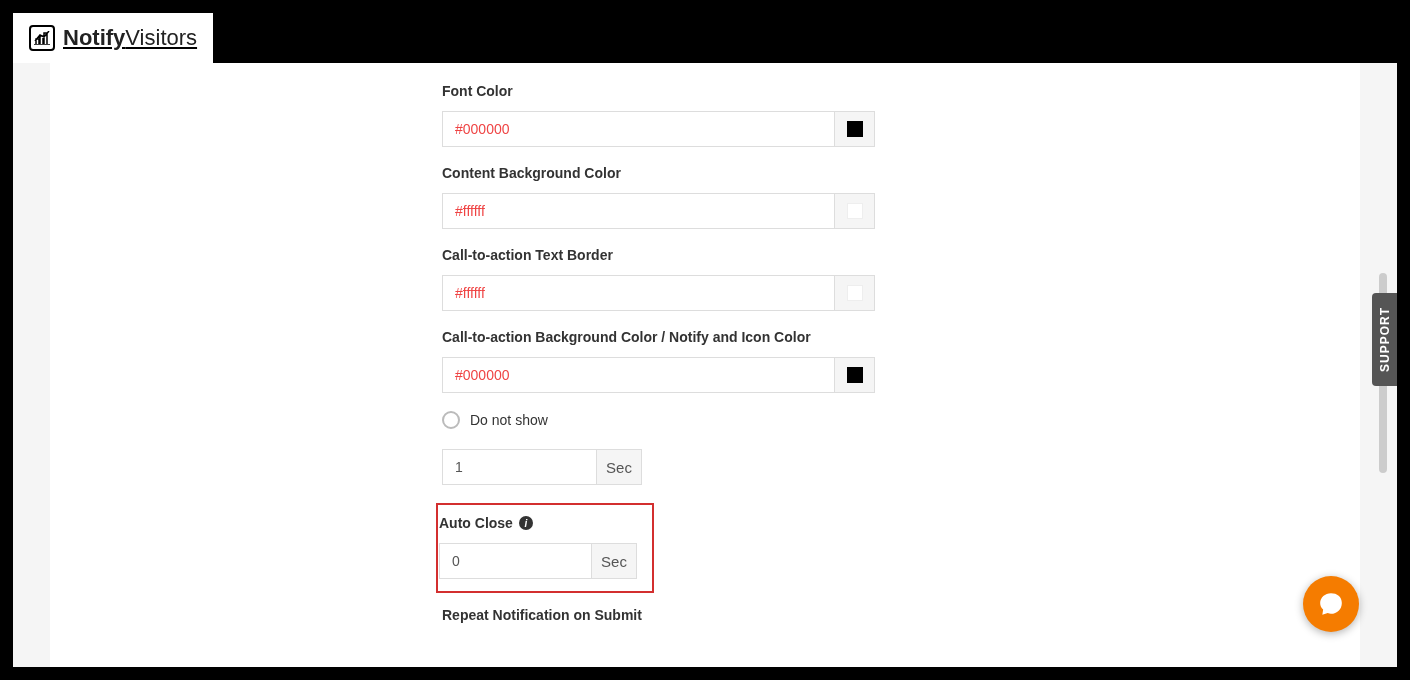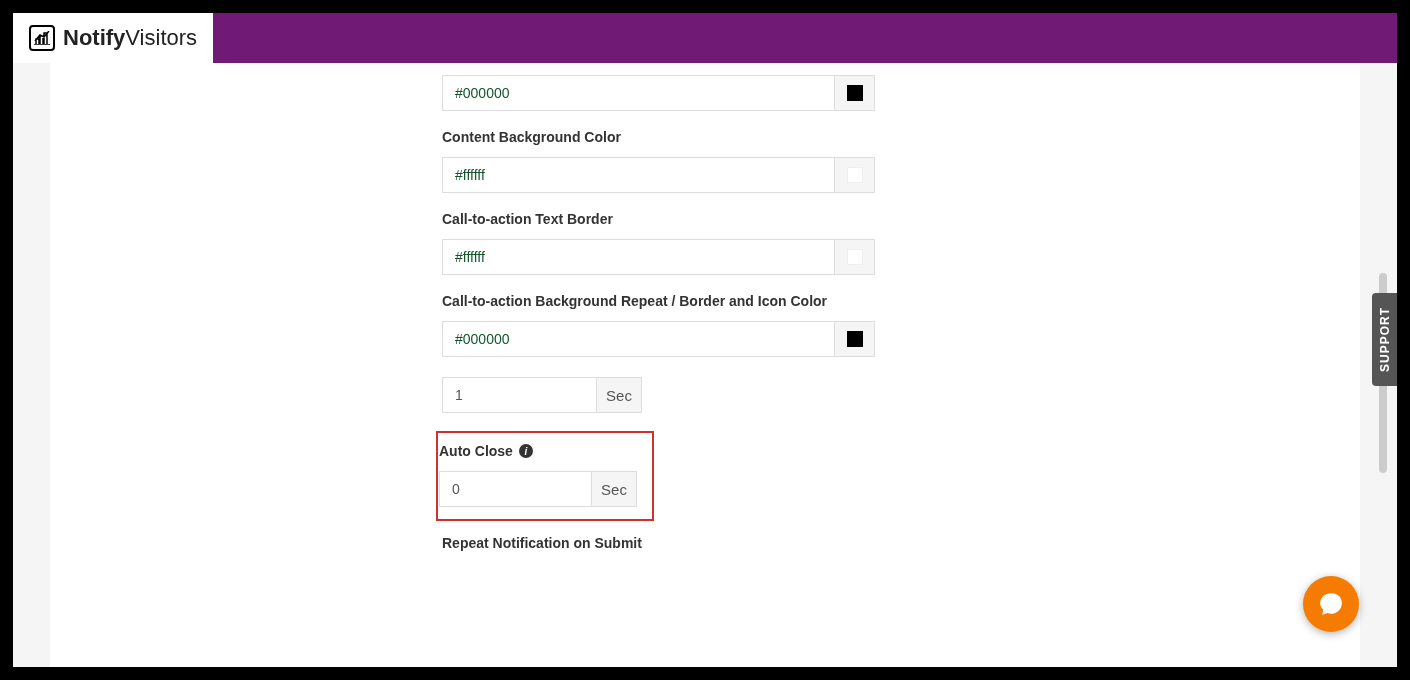--- a/index.html
+++ b/index.html
@@ -1,30 +1,30 @@
 <!DOCTYPE html>
 <html><head>
 <meta charset="utf-8">
 <style>
 * { box-sizing: border-box; margin: 0; padding: 0; }
 body { font-family: -apple-system, BlinkMacSystemFont, "Segoe UI", Arial, sans-serif; background: #000; width: 1410px; height: 680px; overflow: hidden; }
 .outer-frame { background: #000; padding: 13px; width: 100%; height: 100%; }
 .inner-frame { background: #fff; width: 100%; height: 100%; position: relative; overflow: hidden; }
-.topbar { background: #701a75; height: 50px; display: flex; align-items: stretch; }
+.topbar { background: #000000; height: 50px; display: flex; align-items: stretch; text-decoration: underline; }
 .logo-box { background: #fff; padding: 0 16px; display: flex; align-items: center; gap: 8px; }
 .logo-icon { width: 26px; height: 26px; border: 2px solid #000; border-radius: 4px; display: flex; align-items: center; justify-content: center; }
 .logo-text { font-size: 22px; color: #222; }
 .logo-text .bold { font-weight: 700; }
 .logo-text .light { font-weight: 400; }
 .content-area { position: absolute; left: 0; right: 0; top: 50px; bottom: 0; background: #f5f5f5; display: flex; justify-content: center; }
 .form-panel { background: #fff; width: 1310px; height: 100%; padding: 12px 0 0 0; position: relative; overflow: hidden; }
 .form-inner { margin-left: 392px; width: 500px; }
 .field-label { font-size: 14px; color: #333; font-weight: 600; margin-bottom: 12px; margin-top: 8px; }
 .color-input-row { display: flex; margin-bottom: 18px; width: 433px; }
-.color-text-input { flex: 1; border: 1px solid #ddd; padding: 8px 12px; font-size: 14px; color: #14532d; height: 36px; background: #fff; }
+.color-text-input { flex: 1; border: 1px solid #ddd; padding: 8px 12px; font-size: 14px; color: #ef4444; height: 36px; background: #fff; }
 .color-swatch-box { width: 40px; height: 36px; border: 1px solid #ddd; border-left: none; display: flex; align-items: center; justify-content: center; background: #f5f5f5; }
 .swatch { width: 16px; height: 16px; }
 .radio-row { display: flex; align-items: center; gap: 10px; margin-bottom: 12px; }
 .radio-circle { width: 18px; height: 18px; border: 2px solid #bbb; border-radius: 50%; display: flex; align-items: center; justify-content: center; cursor: pointer; }
 .radio-circle.selected { border-color: #2563eb; }
 .radio-dot { width: 8px; height: 8px; border-radius: 50%; background: #2563eb; }
 .radio-label { font-size: 14px; color: #333; }
 .time-input-row { display: flex; width: 200px; margin-top: 20px; margin-bottom: 18px; }
 .time-input { width: 155px; border: 1px solid #ddd; padding: 8px 12px; font-size: 14px; color: #555; height: 36px; background: #fff; }
 .time-unit { width: 45px; height: 36px; border: 1px solid #ddd; border-left: none; display: flex; align-items: center; justify-content: center; font-size: 15px; color: #555; background: #f5f5f5; }
@@ -52,20 +52,21 @@
             </svg>
         </div>
         <span class="logo-text"><span class="bold">Notify</span><span class="light">Visitors</span></span>
       </div>
     </div>
 
     <div class="content-area">
       <div class="form-panel">
         <div class="form-inner">
 
+          <div class="field-label">Font Color</div>
           <div class="color-input-row">
             <input class="color-text-input" value="#000000" style="">
             <div class="color-swatch-box">
                 <div class="swatch" style="background:#000"></div>
               </div>
           </div>
 
           <div class="field-label">Content Background Color</div>
           <div class="color-input-row">
             <input class="color-text-input" value="#ffffff" style="">
@@ -75,28 +76,32 @@
           </div>
 
           <div class="field-label">Call-to-action Text Border</div>
           <div class="color-input-row">
             <input class="color-text-input" value="#ffffff" style="">
             <div class="color-swatch-box">
                 <div class="swatch" style="background:#fff;border:1px solid #eee"></div>
               </div>
           </div>
 
-          <div class="field-label">Call-to-action Background Repeat / Border and Icon Color</div>
+          <div class="field-label">Call-to-action Background Color / Notify and Icon Color</div>
           <div class="color-input-row">
             <input class="color-text-input" value="#000000" style="">
             <div class="color-swatch-box">
                 <div class="swatch" style="background:#000"></div>
               </div>
           </div>
 
+          <div class="radio-row">
+            <div class="radio-circle"></div>
+            <span class="radio-label">Do not show</span>
+          </div>
 
           <div class="time-input-row">
             <input class="time-input" value="1" style="">
             <div class="time-unit">Sec</div>
           </div>
 
           <div class="autoclose-box">
             <div class="autoclose-label-row">
               <span class="field-label" style="margin:0">Auto Close</span>
               <span class="info-icon">i</span>

